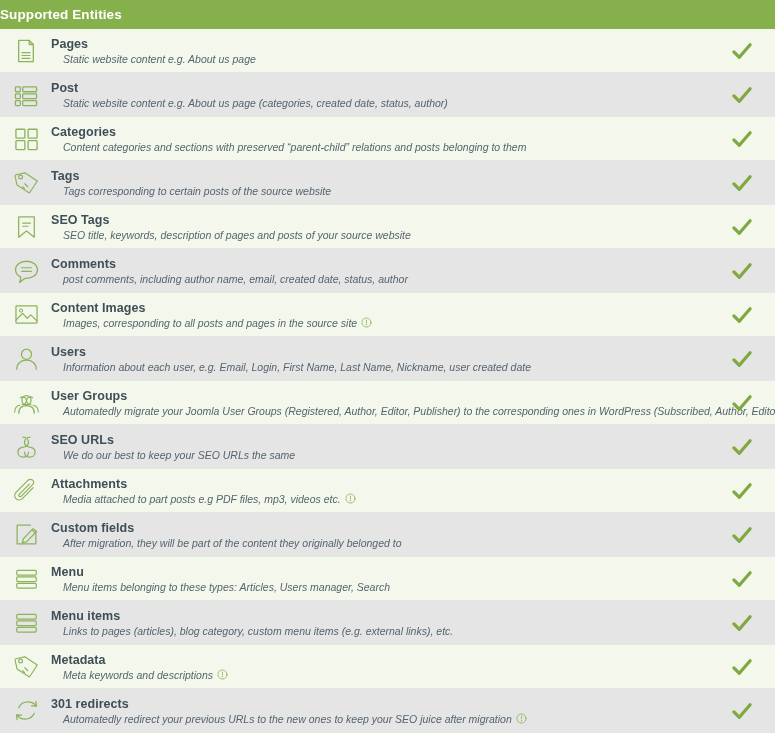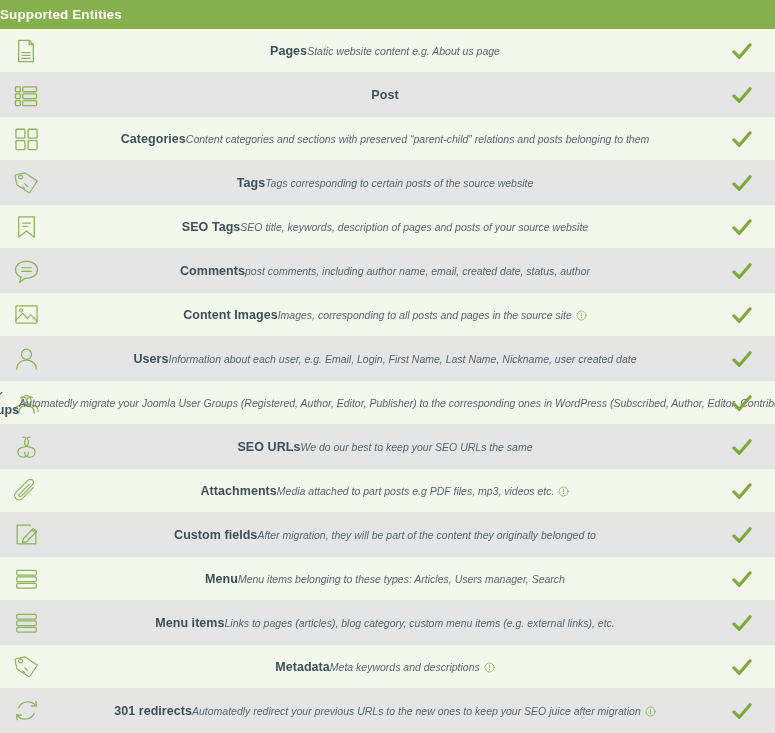--- a/index.html
+++ b/index.html
@@ -46,42 +46,42 @@
     align-items: center;
     justify-content: center;
     margin-right: 6px;
   }
   .row-icon svg { display: block; }
 
   .row-text {
     flex: 1 1 auto;
     min-width: 0;
     display: flex;
-    flex-direction: row;
+    flex-direction: column;
     justify-content: center;
     padding-top: 1px;
   }
   .row-title {
     font-size: 12.5px;
     font-weight: bold;
     color: #3e4f57;
     line-height: 15px;
     letter-spacing: 0.05px;
   }
   .row-desc {
     font-size: 10.5px;
     font-style: italic;
     color: #55646d;
     line-height: 14px;
     white-space: nowrap;
     display: flex;
     align-items: center;
     gap: 4px;
   }
-  .desc-txt { display: inline-block; }
+  .desc-txt { display: inline-block; margin-left: 12px; }
 
   .info-icon {
     display: inline-flex;
     align-items: center;
     justify-content: center;
     width: 11px;
     height: 11px;
     min-width: 11px;
     position: relative;
     top: 0px;
@@ -131,20 +131,23 @@
             <rect x="3" y="6" width="6" height="6" rx="1"></rect>
             <rect x="12" y="6" width="17" height="6" rx="1"></rect>
             <rect x="3" y="14.5" width="6" height="6" rx="1"></rect>
             <rect x="12" y="14.5" width="17" height="6" rx="1"></rect>
             <rect x="3" y="23" width="6" height="6" rx="1"></rect>
             <rect x="12" y="23" width="17" height="6" rx="1"></rect>
           </svg>
         </div>
         <div class="row-text">
           <div class="row-title">Post</div>
+          <div class="row-desc">
+            <span class="desc-txt">Static website content e.g. About us page (categories, created date, status, author)</span>
+          </div>
         </div>
         <div class="row-check">
           <svg width="22" height="18" viewBox="0 0 24 20" fill="none" stroke="#7fa93f" stroke-width="3.6" stroke-linecap="round" stroke-linejoin="round">
             <path d="M3 11 L9 17 L21 3"></path>
           </svg>
         </div>
       </div>
       <div class="row alt">
         <div class="row-icon">
           <svg width="27" height="26" viewBox="0 0 32 32" fill="none" stroke="#8cb25a" stroke-width="1.6" stroke-linecap="round" stroke-linejoin="round">

